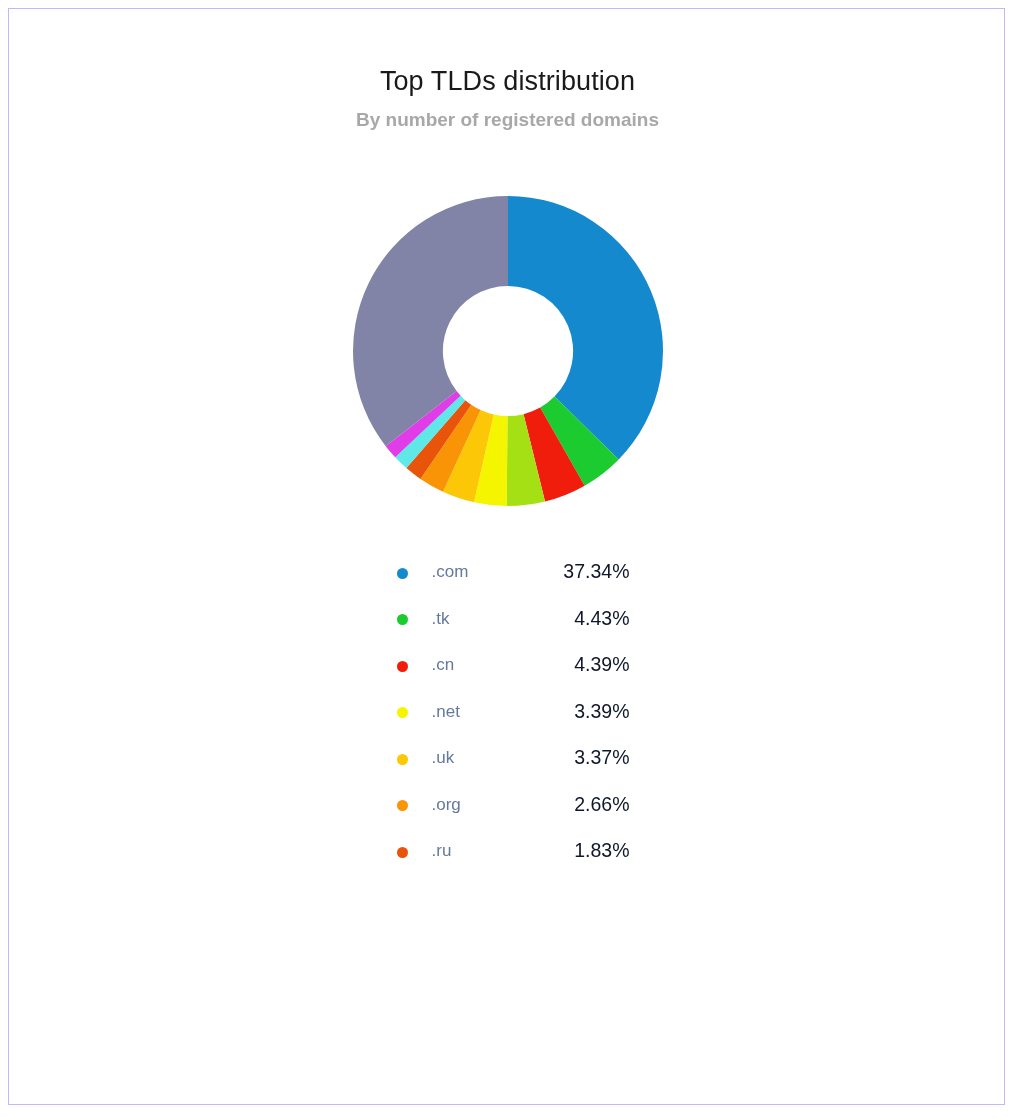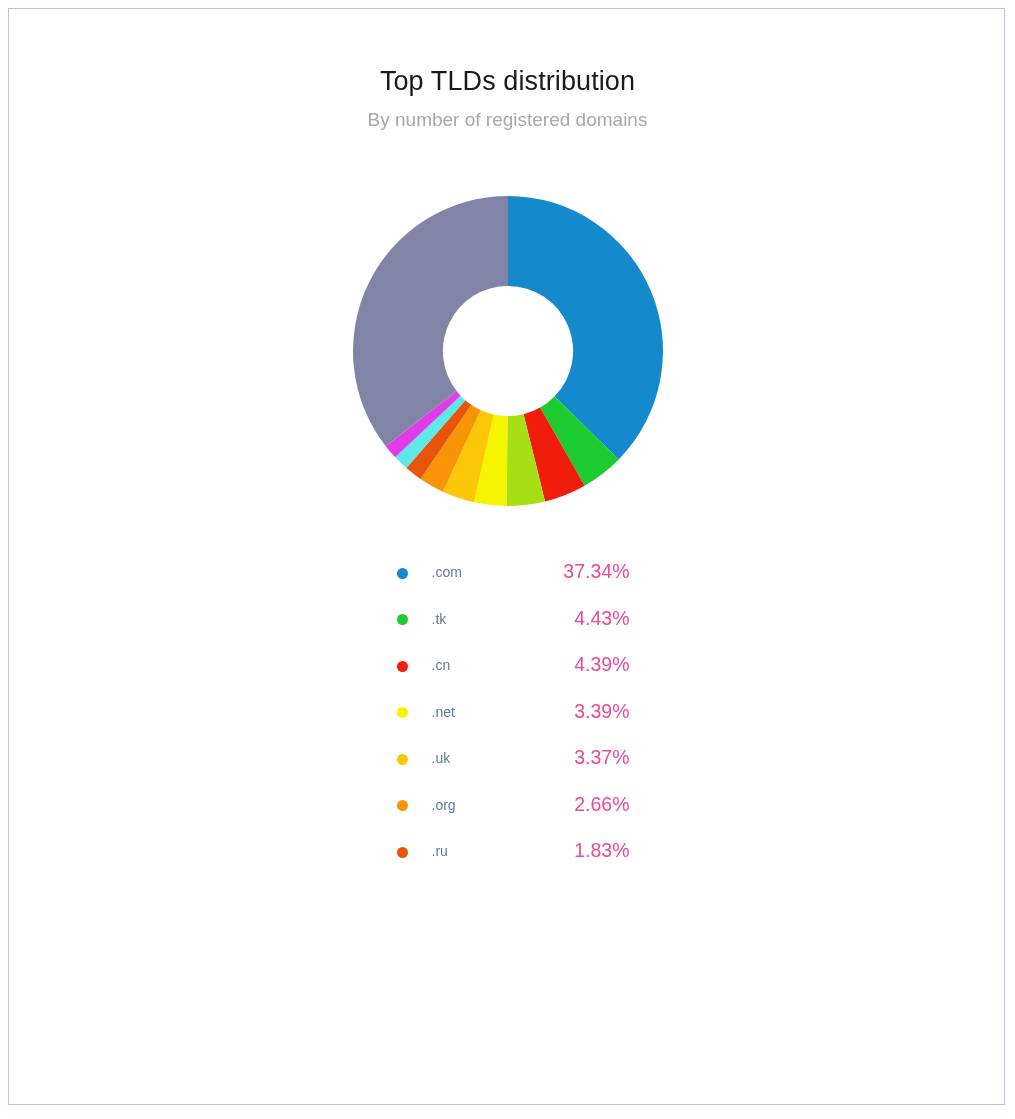--- a/index.html
+++ b/index.html
@@ -43,21 +43,21 @@
     color: #1a1a1a;
     letter-spacing: 0.1px;
     line-height: 1.1;
   }
 
   .chart-subtitle {
     text-align: center;
     margin: 0;
     padding-top: 13px;
     font-size: 19px;
-    font-weight: 400;
+    font-weight: 700;
     color: #a8a8a8;
     line-height: 1.1;
   }
 
   .donut-wrap {
     position: absolute;
     left: 0;
     top: 186px;
     width: 997px;
     height: 310px;
@@ -100,39 +100,39 @@
 
   .legend-label-cell {
     padding: 0 0 0 12px;
     text-align: left;
     vertical-align: middle;
     width: 92px;
     white-space: nowrap;
   }
 
   .legend-label {
-    font-size: 14px;
+    font-size: 17px;
     color: #64799b;
     line-height: 1;
   }
   .legend-label.is-plain {
     color: #2e2e2e;
   }
 
   .legend-value-cell {
     padding: 0 0 0 10px;
     text-align: right;
     vertical-align: middle;
     width: 96px;
     white-space: nowrap;
   }
 
   .legend-value {
     font-size: 19.5px;
-    color: #ec4899;
+    color: #0f172a;
     line-height: 1;
   }
 </style>
 </head>
 <body>
 
 <div class="card">
 
   <div class="chart-block">
 

